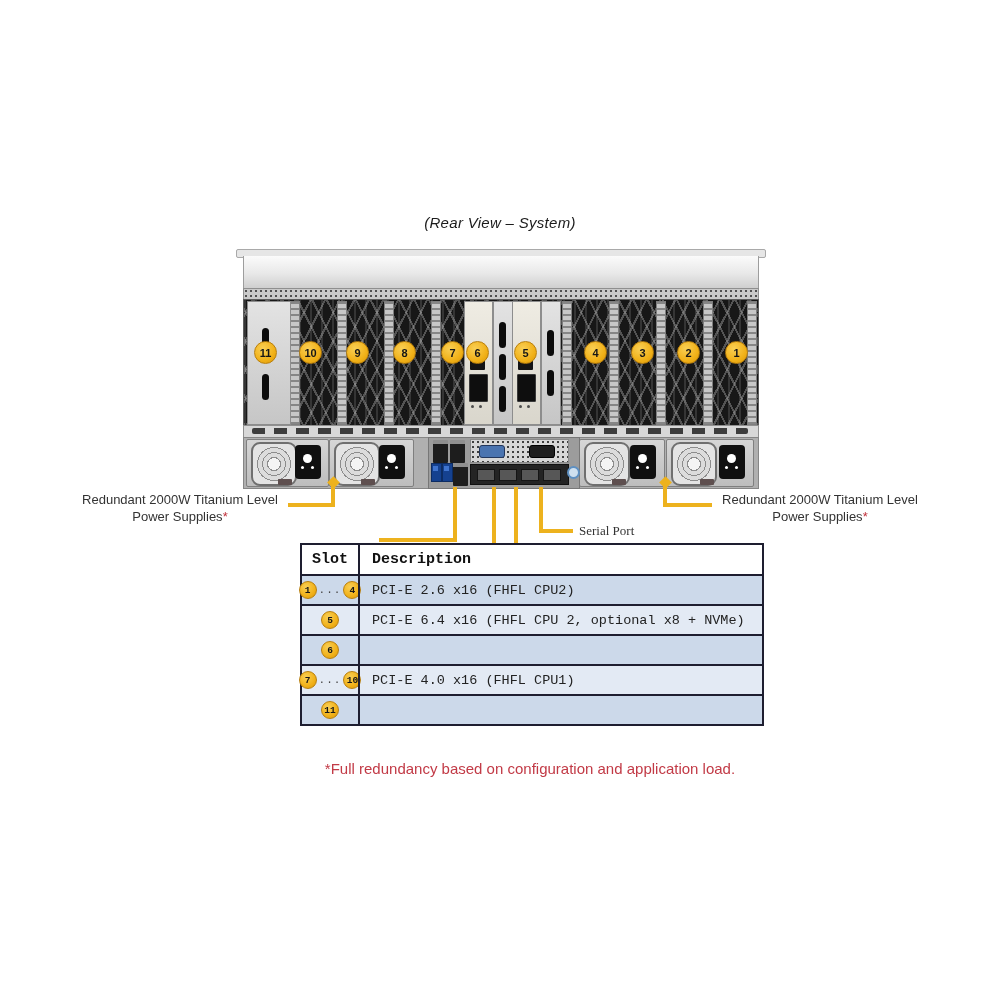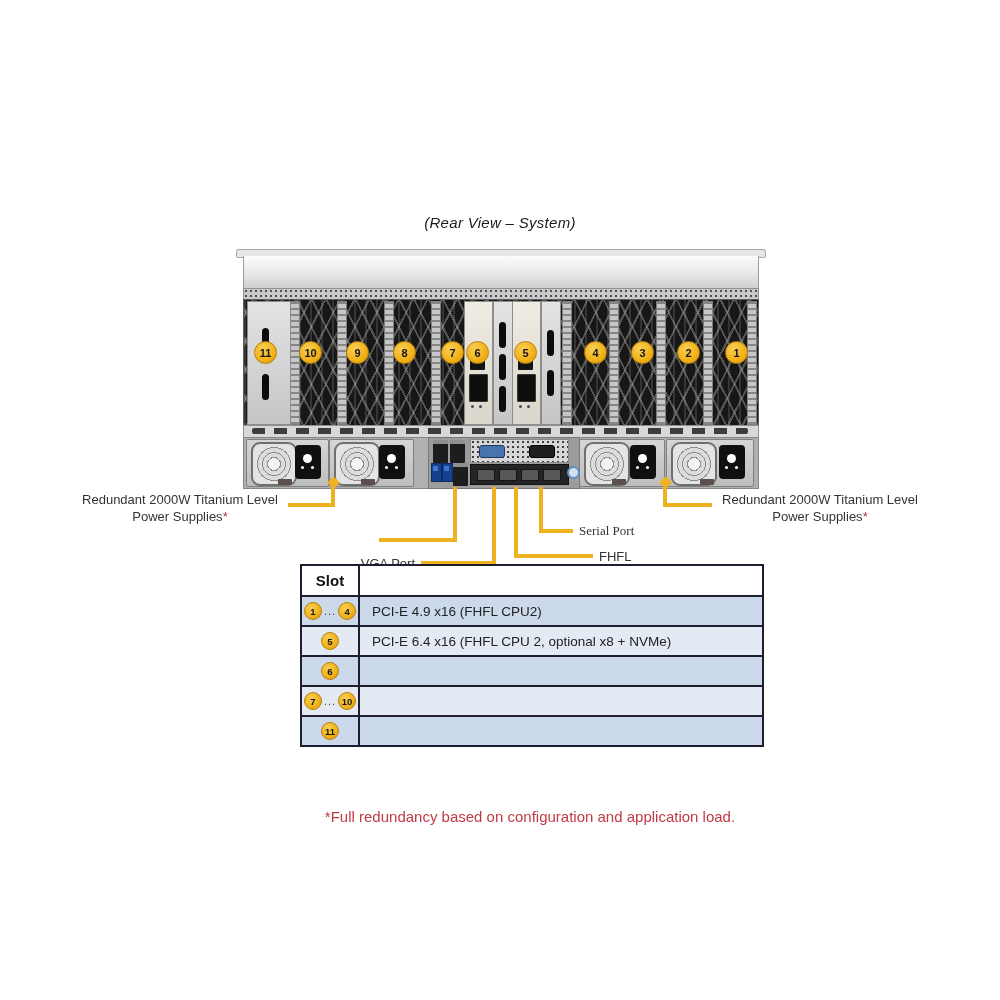--- a/index.html
+++ b/index.html
@@ -63,37 +63,37 @@
 
   
   .yline{background:#edb21e;}
   .ydot{width:9px;height:9px;background:#edb21e;transform:rotate(45deg);}
 
   
   .lbl{font-size:13px;color:#333;line-height:17px;}
   .red{color:#c0303a;}
 
   
-  .tbl{left:300px;top:564px;width:460px;border:2px solid #1e1e30;background:#a3a3a3;}
+  .tbl{left:300px;top:543px;width:460px;border:2px solid #1e1e30;background:#a3a3a3;font-family:Liberation Mono, monospace;}
   .thead{display:flex;height:29px;align-items:center;background:#fff;}
   .th-slot{width:56px;text-align:center;font-weight:bold;font-size:15px;color:#111;}
   .th-desc{flex:1;padding-left:14px;font-weight:bold;font-size:15px;color:#111;}
   .trow{display:flex;height:28px;align-items:center;border-top:2px solid #1e1e30;}
   .trow.dark{background:#ccd9ea;}
   .trow.light{background:#e3eaf4;}
   .td-slot{width:56px;display:flex;align-items:center;justify-content:center;gap:2px;align-self:stretch;}
   .td-desc{flex:1;padding-left:14px;font-size:13.5px;color:#222;}
   .colsep{position:absolute;left:56px;top:0;bottom:0;width:2px;background:#1e1e30;}
   .tbadge{width:16px;height:16px;border-radius:50%;flex:0 0 auto;
         background:radial-gradient(circle at 38% 32%, #f9cf55, #f1b118 60%, #d99708);
         border:1px solid #b97f0c;color:#161616;font-size:9.5px;font-weight:bold;
         display:flex;align-items:center;justify-content:center;}
   .tdots{font-size:11px;color:#444;letter-spacing:1px;}
 
-  .footnote{left:270px;top:760px;width:520px;text-align:center;font-size:15px;color:#c23a46;margin-top:48px;}
+  .footnote{left:270px;top:760px;width:520px;text-align:center;font-size:15px;color:#c23a46;}
 </style>
 </head>
 <body>
 
 <div class="stage">
 
   <div class="abs title">(Rear View – System)</div>
 
   <div class="abs lip"></div>
   <div class="abs toppanel"></div>
@@ -225,47 +225,49 @@
     <div><span>Power Supplies</span><span class="red">*</span></div>
   </div>
   <div class="abs lbl" style="left:315px;top:555px;width:100px;text-align:right;">VGA Port</div>
   <div class="abs lbl" style="left:579px;top:522px;font-family:Liberation Serif, serif;">Serial Port</div>
   <div class="abs lbl" style="left:599px;top:548px;">FHFL</div>
 
   <div class="abs tbl">
     <div class="colsep"></div>
     <div class="thead">
       <div class="th-slot">Slot</div>
+      <div class="th-desc">Description</div>
     </div>
     <div>
         <div class="trow dark">
           <div class="td-slot">
             <span class="tbadge">1</span>
             <span class="tdots">...</span>
             <span class="tbadge">4</span>
           </div>
-          <div class="td-desc">PCI-E 4.9 x16 (FHFL CPU2)</div>
+          <div class="td-desc">PCI-E 2.6 x16 (FHFL CPU2)</div>
         </div>
         <div class="trow light">
           <div class="td-slot">
             <span class="tbadge">5</span>
           </div>
           <div class="td-desc">PCI-E 6.4 x16 (FHFL CPU 2, optional x8 + NVMe)</div>
         </div>
         <div class="trow dark">
           <div class="td-slot">
             <span class="tbadge">6</span>
           </div>
         </div>
         <div class="trow light">
           <div class="td-slot">
             <span class="tbadge">7</span>
             <span class="tdots">...</span>
             <span class="tbadge">10</span>
           </div>
+          <div class="td-desc">PCI-E 4.0 x16 (FHFL CPU1)</div>
         </div>
         <div class="trow dark">
           <div class="td-slot">
             <span class="tbadge">11</span>
           </div>
         </div>
       </div>
   </div>
 
   <div class="abs footnote">*Full redundancy based on configuration and application load.</div>

